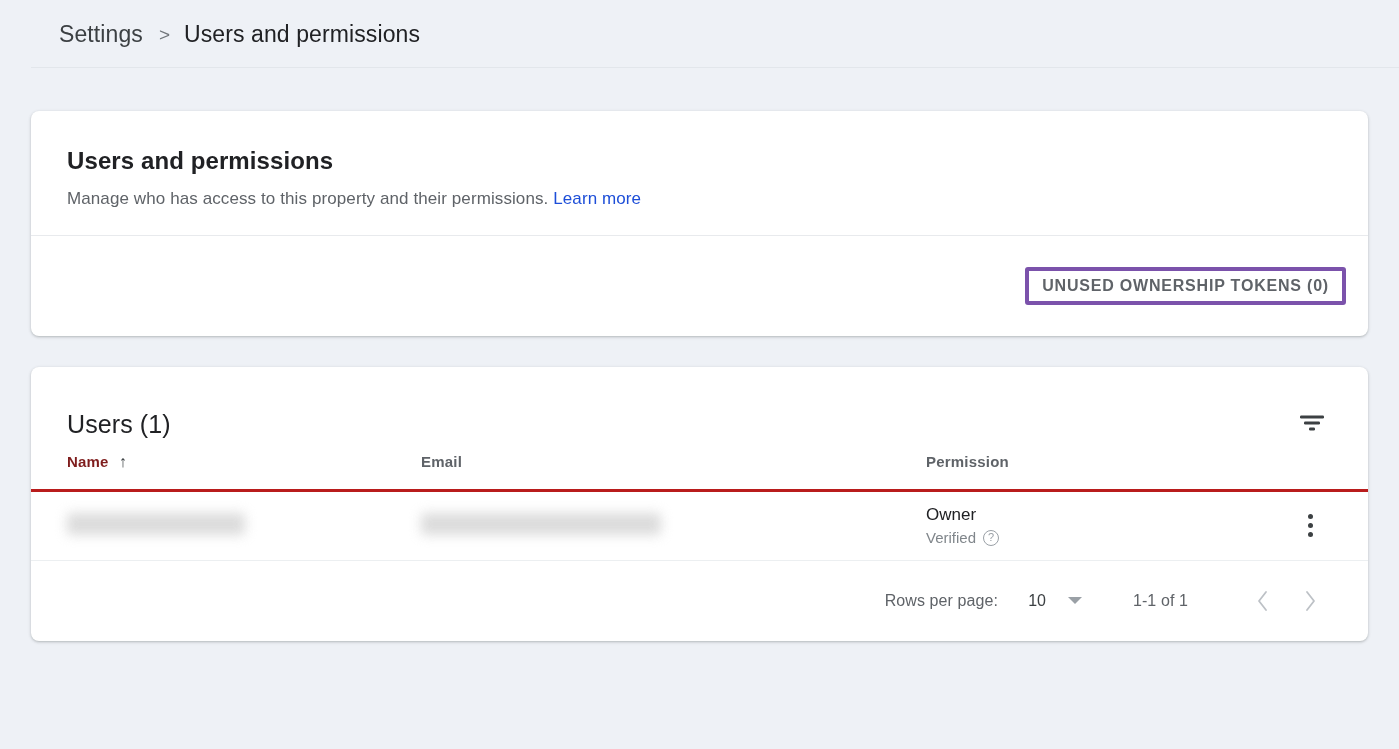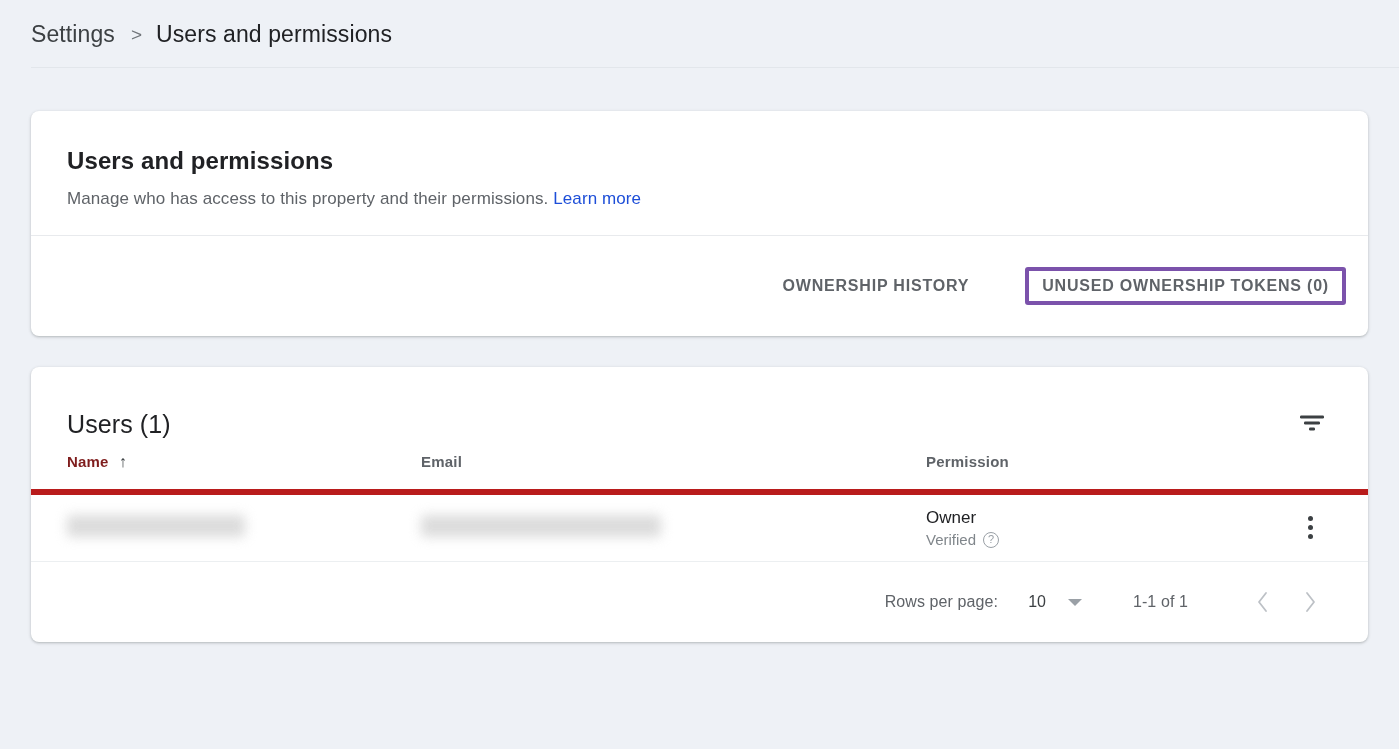--- a/index.html
+++ b/index.html
@@ -27,21 +27,21 @@
     left: 31px; right: 0; bottom: 0;
     height: 1px;
     background: #e2e6eb;
   }
   .crumb {
     font-size: 23px;
     color: #3c4043;
     letter-spacing: .1px;
     line-height: 1;
   }
-  .crumb-link { cursor: pointer; }
+  .crumb-link { cursor: pointer; margin-left: 28px; }
   .crumb-sep {
     font-size: 19px;
     color: #70757a;
     margin: 0 14px 0 16px;
     line-height: 1;
   }
   .crumb-current { color: #202124; }
 
   
   .card {
@@ -159,21 +159,21 @@
     letter-spacing: .2px;
   }
   .th-name { color: #7f1d1d; }
   .sort-arrow { margin-left: 10px; font-size: 16px; color: #3c4043; }
   .users-table th:first-child, .users-table td:first-child { padding-left: 36px; }
   .col-name { width: 390px; }
   .col-email { width: 505px; }
   .col-perm { width: auto; }
   .col-actions { width: 80px; }
 
-  .users-table tr.data-row { border-top: 6px solid #b91c1c; border-bottom: 1px solid #eceff1; margin-top: 27px; }
+  .users-table tr.data-row { border-top: 3px solid #b91c1c; border-bottom: 1px solid #eceff1; margin-top: 27px; }
   .users-table td { padding: 0; height: 70px; vertical-align: middle; }
 
   .redacted {
     display: inline-block;
     height: 22px;
     border-radius: 3px;
     background: #d8d8d8;
     filter: blur(6px);
     opacity: .9;
   }
@@ -263,21 +263,20 @@
     </div>
   </div>
 
   <div class="divider"></div>
 
   <div class="action-bar">
 
 
     <div class="action-spacer"></div>
 
-    <button class="text-tab">OWNERSHIP HISTORY</button>
 
     <div class="tab-gap"></div>
 
     <div class="highlight-box">
       <button class="text-tab">UNUSED OWNERSHIP TOKENS (0)</button>
     </div>
 
   </div>
 </div>
 

